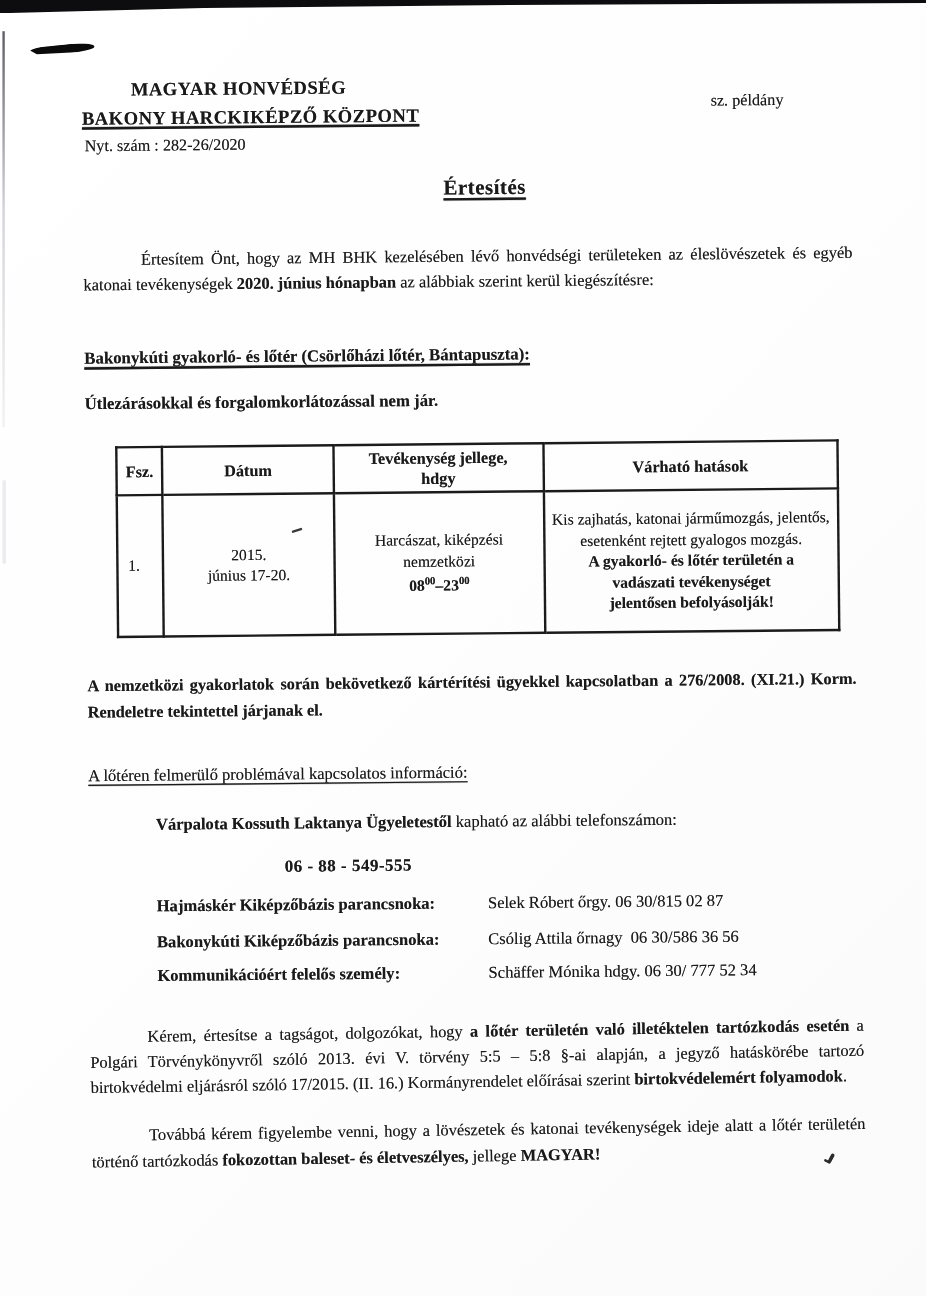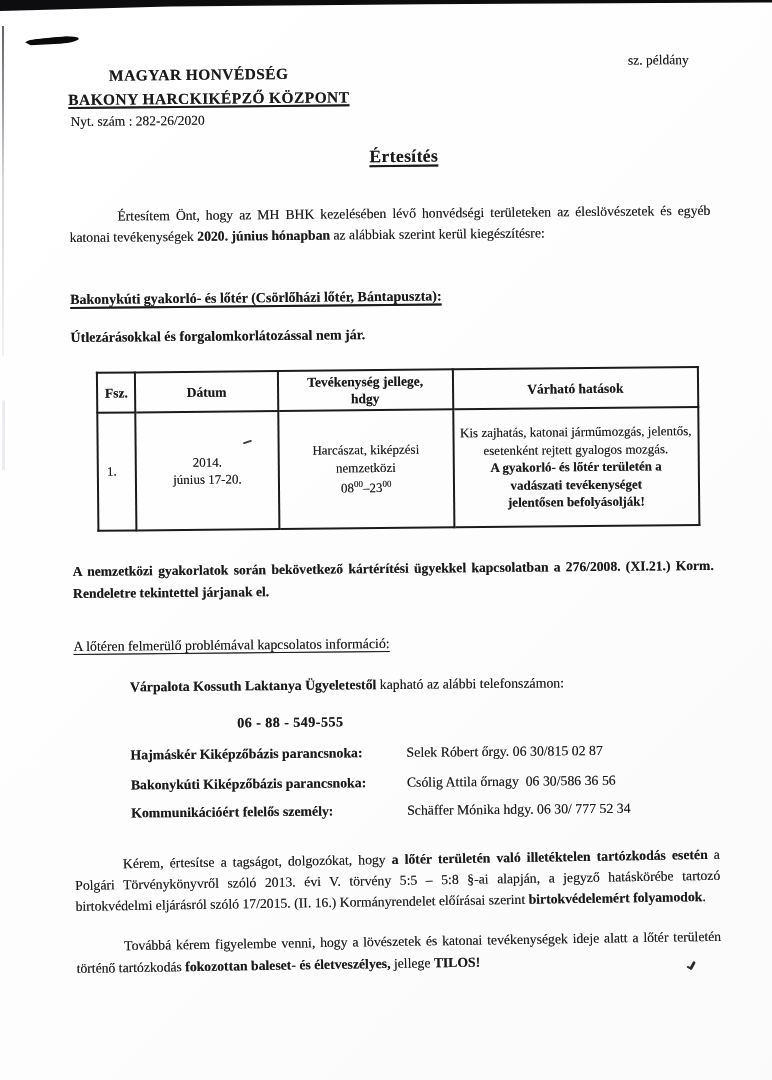--- a/index.html
+++ b/index.html
@@ -47,21 +47,21 @@
     transform:rotate(28deg);border-radius:2px;
   }
   .corner-mark::after{
     content:"";position:absolute;left:-3px;top:7px;width:5px;height:2px;background:#2b2b2b;border-radius:1px;
   }
   
   .org1{left:113px;top:64px;font-weight:bold;font-size:15.5px;letter-spacing:.4px;}
   .org2{left:72px;top:88px;font-weight:bold;font-size:15.5px;letter-spacing:.4px;
         text-decoration:underline;text-decoration-thickness:1.6px;text-underline-offset:2px;}
   .reg{left:74px;top:111px;font-size:13.5px;}
-  .copy{left:596px;top:55px;font-size:13.5px;margin-left:36px;}
+  .copy{left:596px;top:78px;font-size:13.5px;}
   .title{
     left:0;top:146px;width:772px;text-align:center;font-weight:bold;font-size:17.5px;
     letter-spacing:.4px;
   }
   .title span{text-decoration:underline;text-decoration-thickness:1.7px;text-underline-offset:2.5px;margin-left:42px;}
   
   .para{left:72px;width:641px;text-align:justify;font-size:13.7px;line-height:21px;}
   .indent{text-indent:48px;}
   .intro{top:203px;}
   .range-head{
@@ -79,21 +79,21 @@
     position:absolute;left:97px;top:369px;border-collapse:collapse;table-layout:fixed;width:603px;
   }
   .tbl th,.tbl td{border:2px solid #1b1b1b;vertical-align:middle;padding:2px 4px;}
   .tbl th{font-size:13.5px;font-weight:bold;text-align:center;line-height:17px;height:34px;}
   .tbl td{font-size:13px;line-height:17.5px;text-align:center;height:112px;}
   .tbl .c-fsz{width:38px;}
   .tbl .c-date{width:141px;}
   .tbl .c-act{width:173px;}
   .tbl .c-eff{width:243px;}
   .td-fsz{text-align:left !important;padding-left:8px !important;}
-  .time{font-weight:normal;}
+  .time{font-weight:bold;}
   .time sup{font-size:9px;}
   .eff-warn{font-weight:bold;}
   
   .contact-intro{left:128px;top:677px;font-size:13.8px;}
   .phone{left:235px;top:713px;font-weight:bold;font-size:14.2px;letter-spacing:.4px;}
   .c-row{position:absolute;left:128px;width:590px;font-size:13.8px;display:flex;}
   .c-row .lbl{font-weight:bold;width:276px;flex:none;}
   .c-row .val{white-space:pre;}
   .cr0{top:745px;}
   .cr1{top:775px;}
@@ -139,21 +139,21 @@
       </colgroup>
       <tbody>
           <tr>
         <th>Fsz.</th>
         <th>Dátum</th>
         <th><span>Tevékenység jellege,</span><br><span>hdgy</span></th>
         <th>Várható hatások</th>
       </tr>
       <tr>
         <td class="td-fsz">1.</td>
-        <td><span>2014.</span><br><span>június 17-20.</span></td>
+        <td><span>2015.</span><br><span>június 17-20.</span></td>
         <td>
           <span>Harcászat, kiképzési</span><br>
           <span>nemzetközi</span><br>
           <span class="time"><span>08</span><sup>00</sup><span>–</span><span>23</span><sup>00</sup></span>
         </td>
         <td>
           <span>Kis zajhatás, katonai járműmozgás, jelentős, esetenként rejtett gyalogos mozgás.</span><br>
           <span class="eff-warn"><span>A gyakorló- és lőtér területén a</span><br><span>vadászati tevékenységet</span><br><span>jelentősen befolyásolják!</span></span>
         </td>
       </tr>
@@ -175,17 +175,17 @@
       <span class="lbl">Bakonykúti Kiképzőbázis parancsnoka:</span>
       <span class="val">Csólig Attila őrnagy  06 30/586 36 56</span>
     </div>
     <div class="c-row cr2">
       <span class="lbl">Kommunikációért felelős személy:</span>
       <span class="val">Schäffer Mónika hdgy. 06 30/ 777 52 34</span>
     </div>
 
     <div class="bottom">
       <div class="abs para indent legal1"><span>Kérem, értesítse a tagságot, dolgozókat, hogy </span><b>a lőtér területén való illetéktelen tartózkodás esetén</b><span> a Polgári Törvénykönyvről szóló 2013. évi V. törvény 5:5 – 5:8 §-ai alapján, a jegyző hatáskörébe tartozó birtokvédelmi eljárásról szóló 17/2015. (II. 16.) Kormányrendelet előírásai szerint </span><b>birtokvédelemért folyamodok</b><span>.</span></div>
-      <div class="abs para indent legal2"><span>Továbbá kérem figyelembe venni, hogy a lövészetek és katonai tevékenységek ideje alatt a lőtér területén történő tartózkodás </span><b>fokozottan baleset- és életveszélyes,</b><span> jellege </span><b>TILOS!</b></div>
+      <div class="abs para indent legal2"><span>Továbbá kérem figyelembe venni, hogy a lövészetek és katonai tevékenységek ideje alatt a lőtér területén történő tartózkodás </span><b>fokozottan baleset- és életveszélyes,</b><span> jellege </span><b>MAGYAR!</b></div>
     </div>
 
   </div>
 </div>
 
 </body></html>

